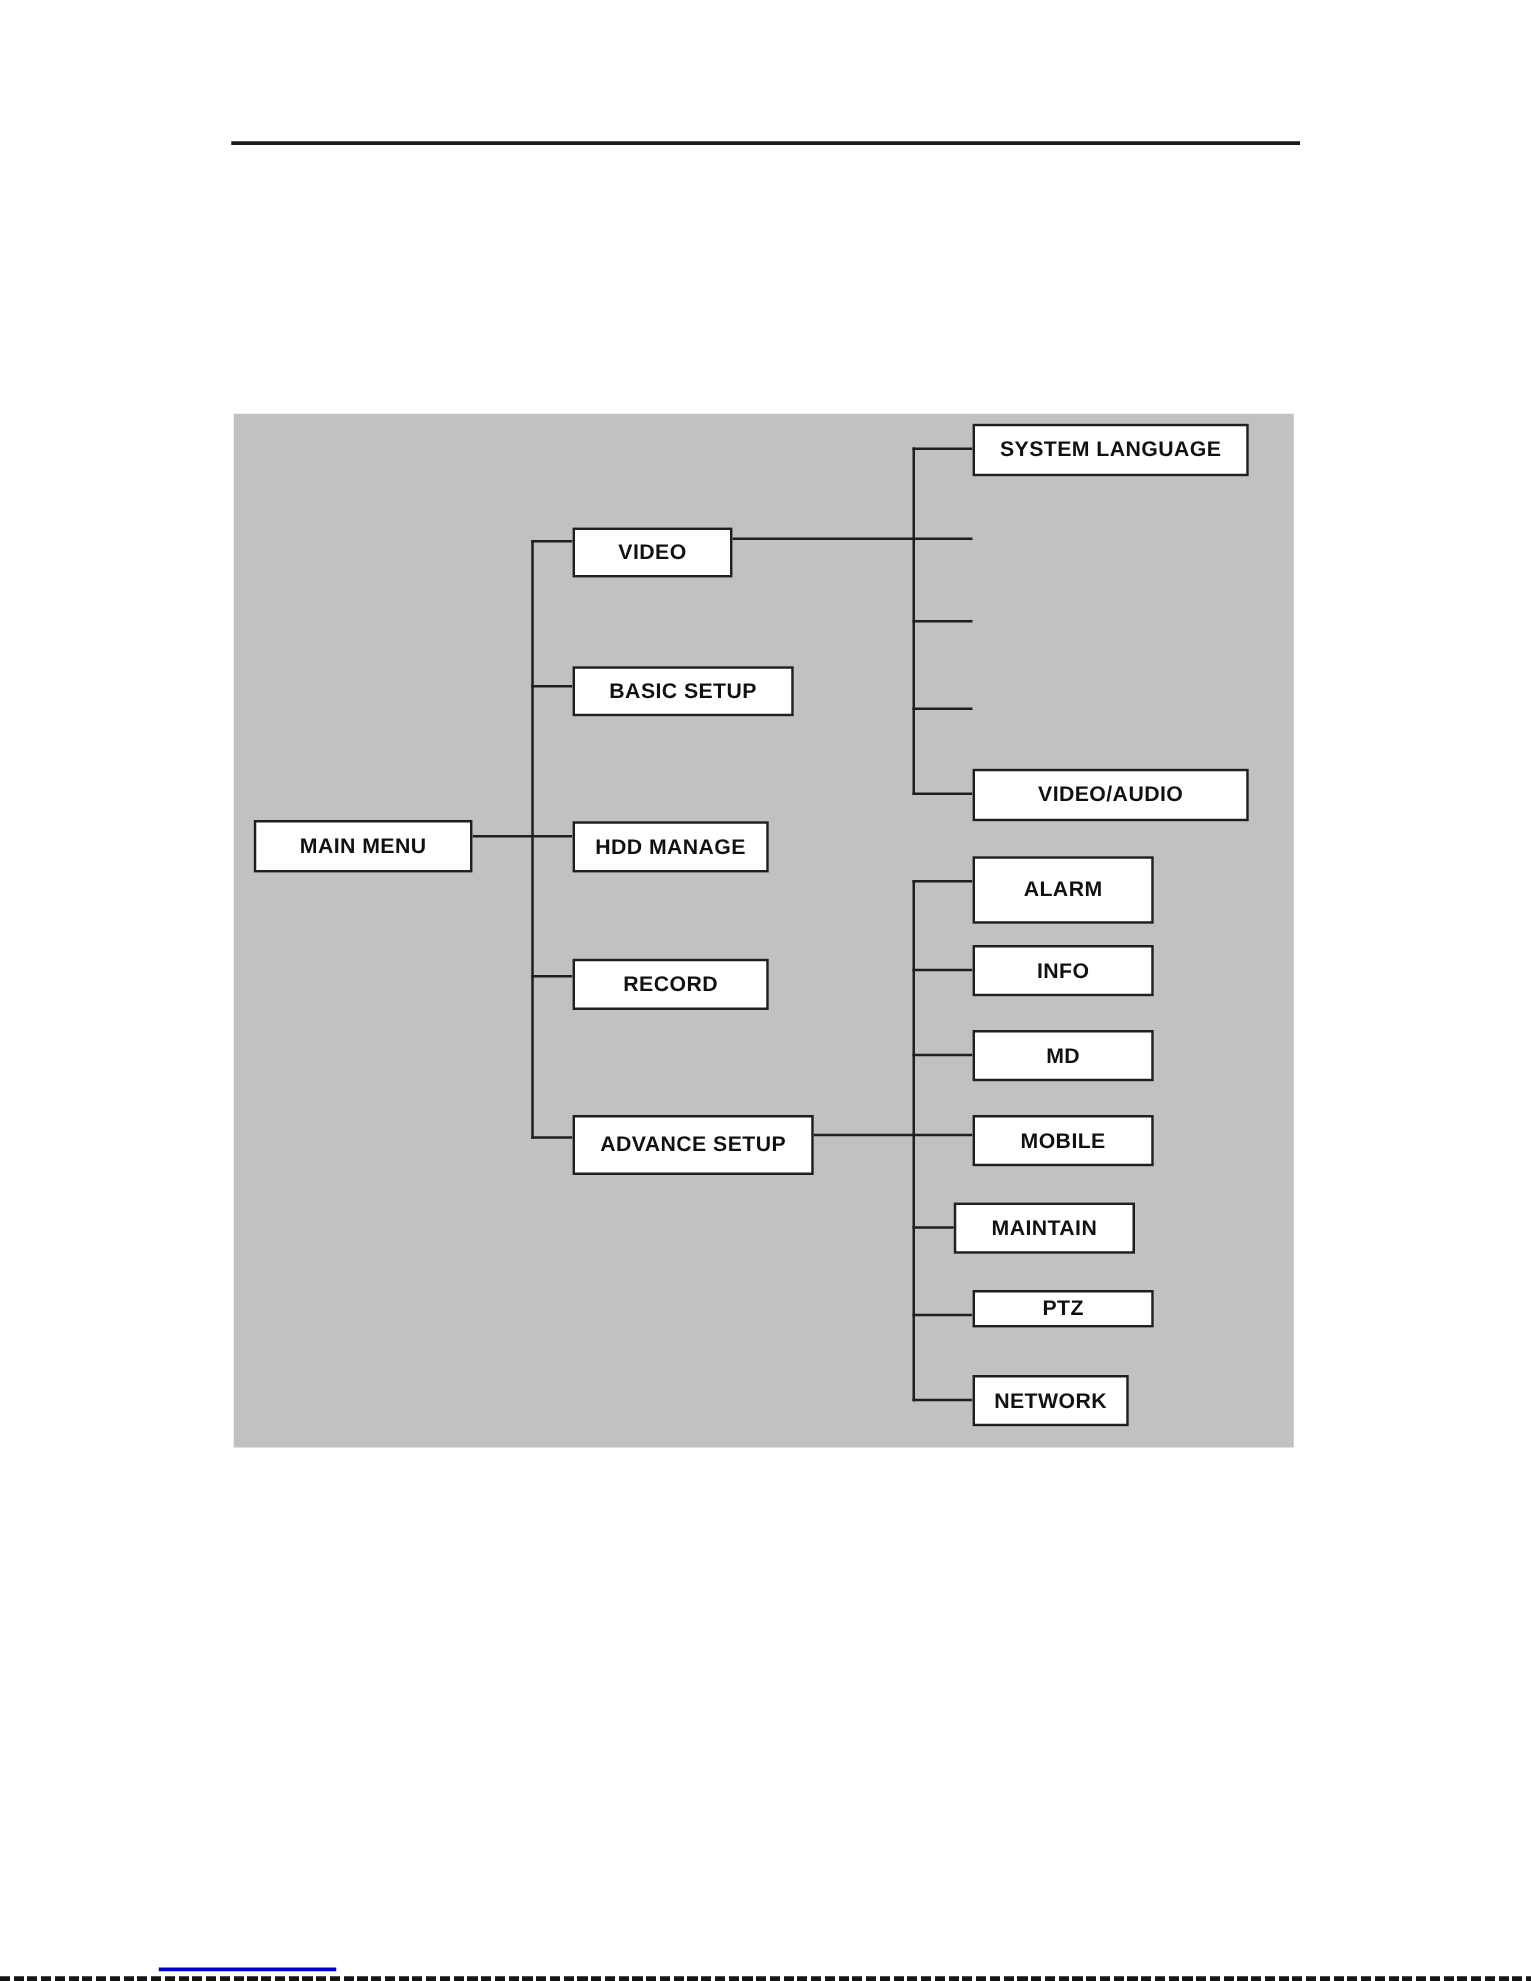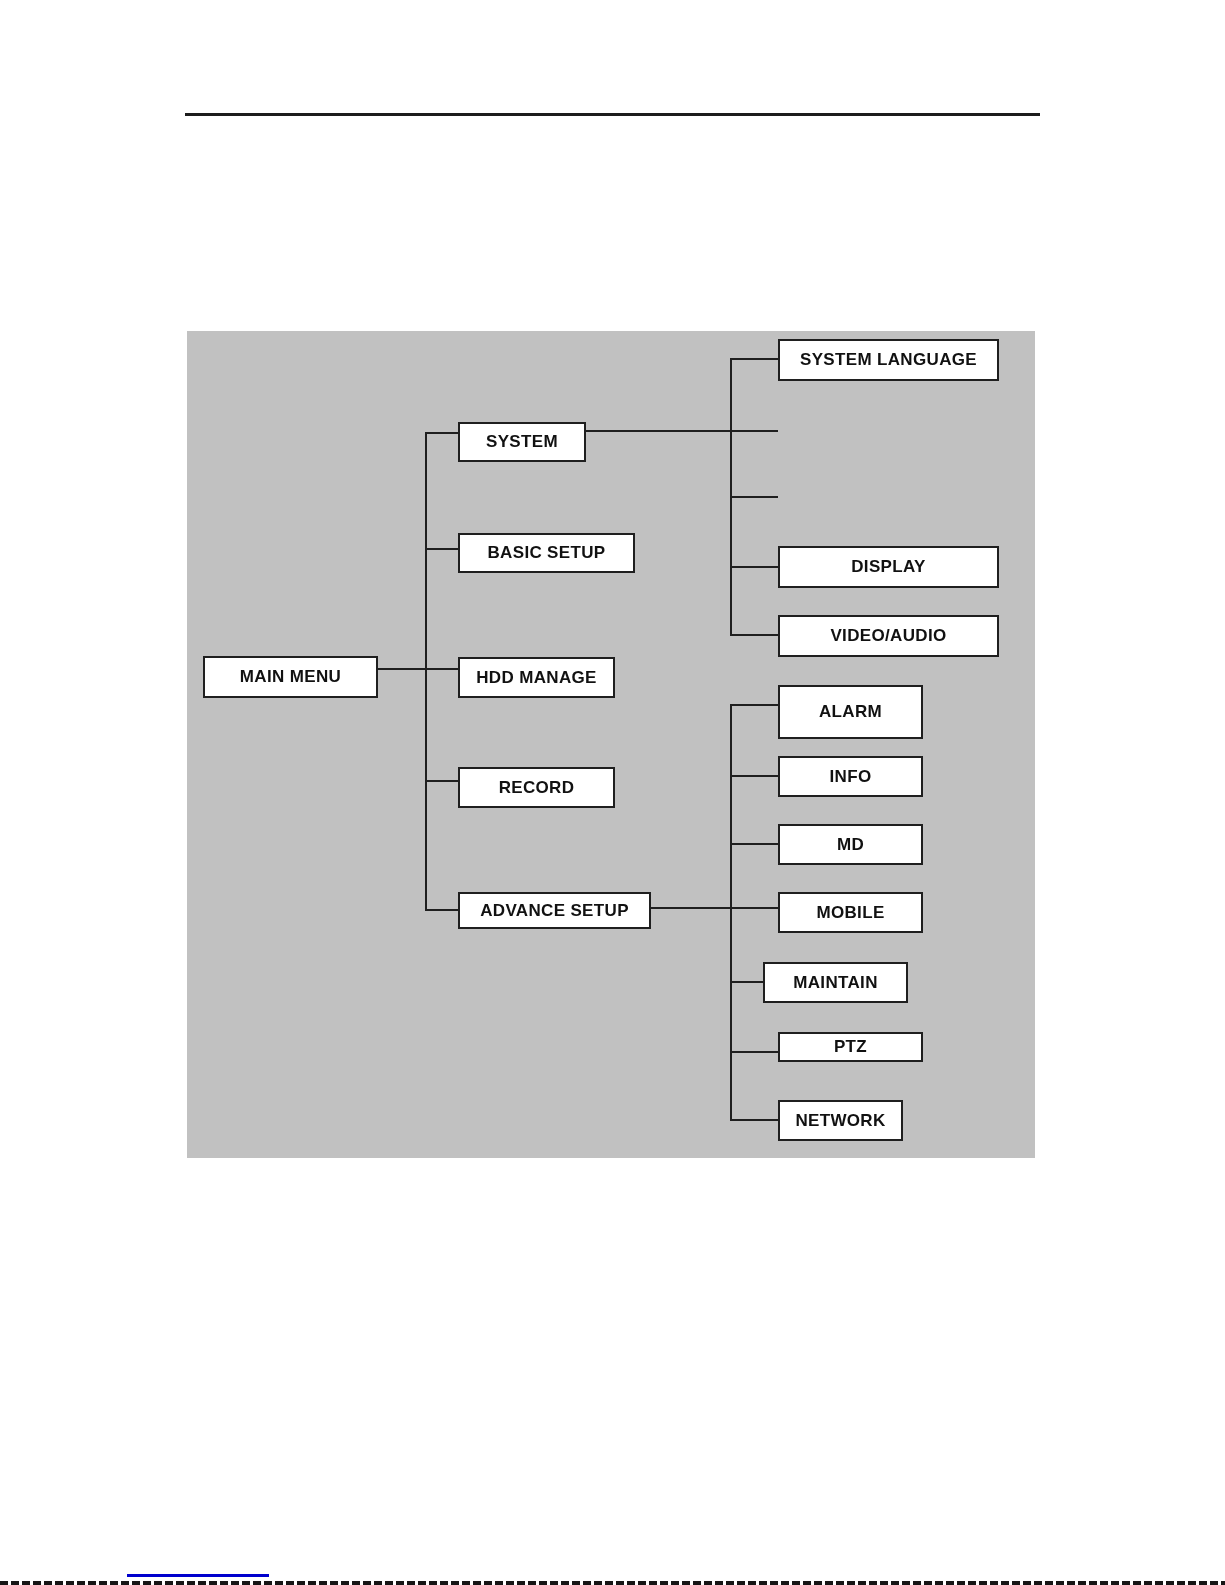--- a/index.html
+++ b/index.html
@@ -66,28 +66,27 @@
   <div class="line" style="left:730px;top:704px;width:2px;height:417px"></div>
   <div class="line" style="left:730px;top:704px;width:48px;height:2px"></div>
   <div class="line" style="left:730px;top:775px;width:48px;height:2px"></div>
   <div class="line" style="left:730px;top:843px;width:48px;height:2px"></div>
   <div class="line" style="left:730px;top:981px;width:48px;height:2px"></div>
   <div class="line" style="left:730px;top:1051px;width:48px;height:2px"></div>
   <div class="line" style="left:730px;top:1119px;width:48px;height:2px"></div>
 
   <div class="node" style="left:203px;top:656px;width:175px;height:42px">MAIN MENU</div>
 
-  <div class="node" style="left:458px;top:422px;width:128px;height:40px">SYSTEM</div>
+  <div class="node" style="left:458px;top:422px;width:128px;height:40px">VIDEO</div>
   <div class="node" style="left:458px;top:533px;width:177px;height:40px">BASIC SETUP</div>
   <div class="node" style="left:458px;top:657px;width:157px;height:41px">HDD MANAGE</div>
   <div class="node" style="left:458px;top:767px;width:157px;height:41px">RECORD</div>
-  <div class="node" style="left:458px;top:892px;width:193px;height:37px">ADVANCE SETUP</div>
+  <div class="node" style="left:458px;top:892px;width:193px;height:48px">ADVANCE SETUP</div>
 
   <div class="node" style="left:778px;top:339px;width:221px;height:42px">SYSTEM LANGUAGE</div>
-  <div class="node" style="left:778px;top:546px;width:221px;height:42px">DISPLAY</div>
   <div class="node" style="left:778px;top:615px;width:221px;height:42px">VIDEO/AUDIO</div>
 
   <div class="node" style="left:778px;top:685px;width:145px;height:54px">ALARM</div>
   <div class="node" style="left:778px;top:756px;width:145px;height:41px">INFO</div>
   <div class="node" style="left:778px;top:824px;width:145px;height:41px">MD</div>
   <div class="node" style="left:778px;top:892px;width:145px;height:41px">MOBILE</div>
   <div class="node" style="left:763px;top:962px;width:145px;height:41px">MAINTAIN</div>
   <div class="node" style="left:778px;top:1032px;width:145px;height:30px">PTZ</div>
   <div class="node" style="left:778px;top:1100px;width:125px;height:41px">NETWORK</div>
 

